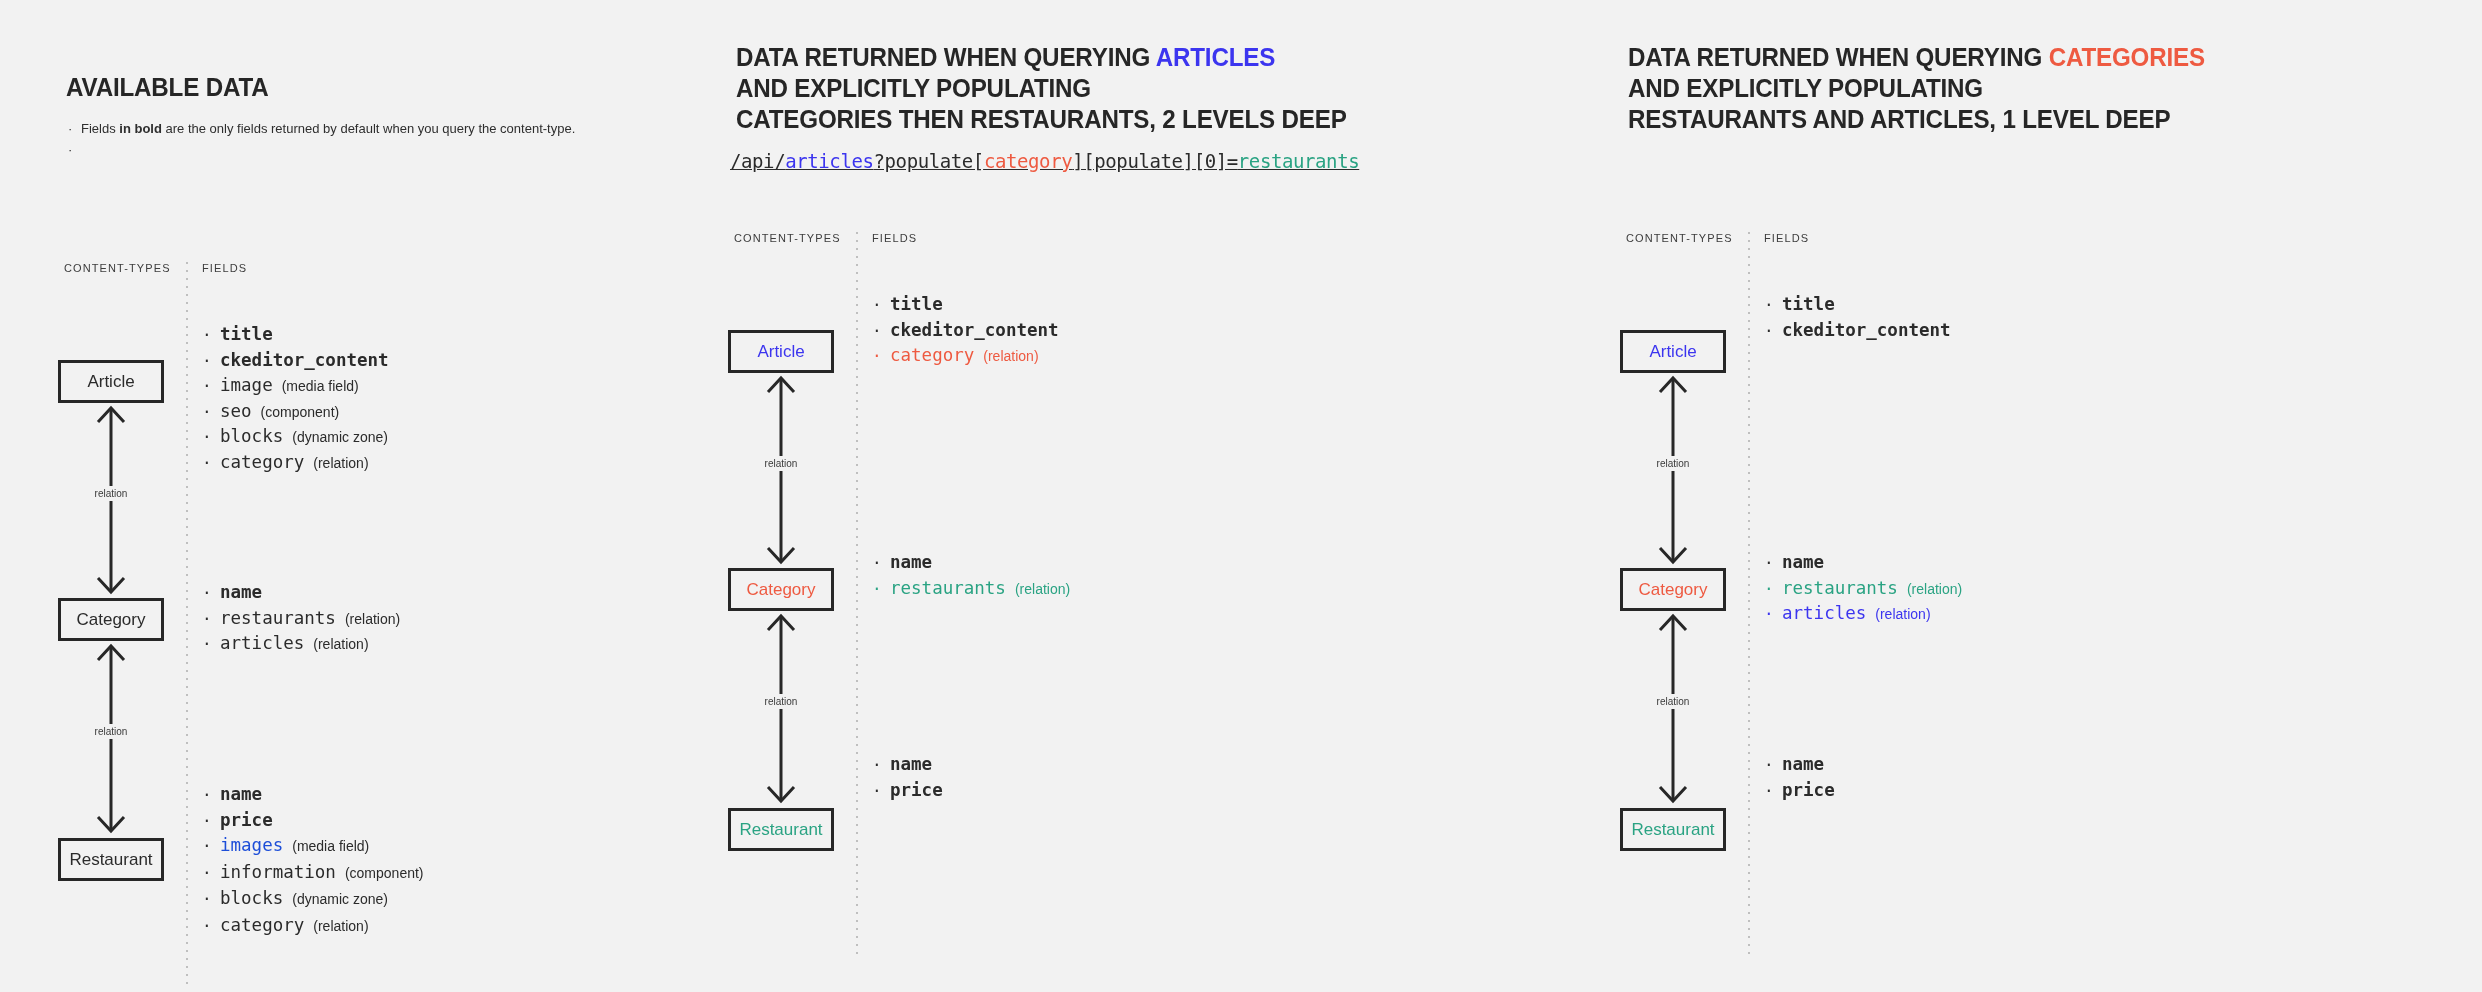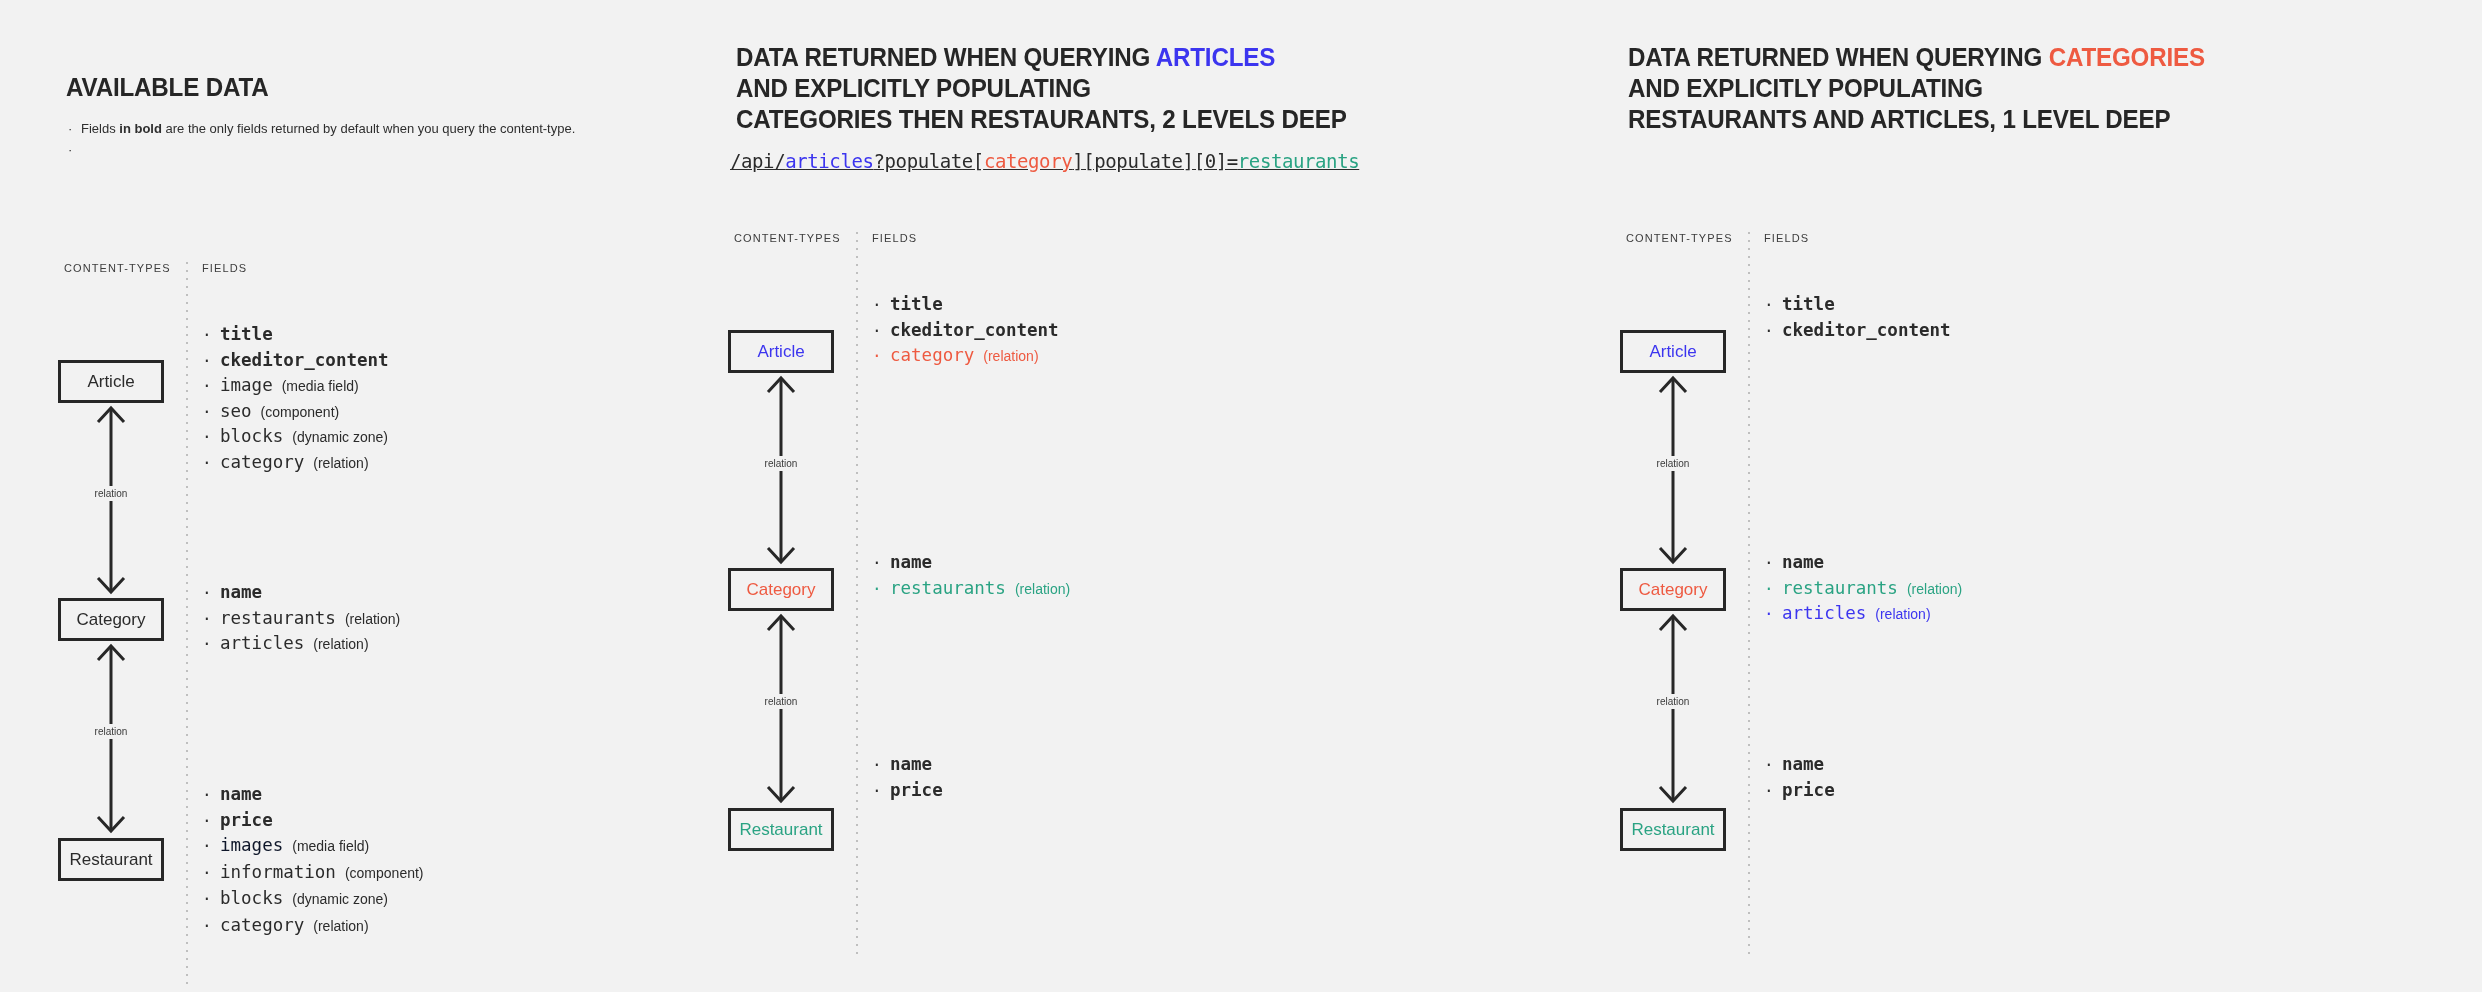--- a/index.html
+++ b/index.html
@@ -172,21 +172,21 @@
       <li>
         <span class="f-bullet" style="color: rgb(43, 43, 43);">·</span>
         <span class="f-name bold" style="color: rgb(43, 43, 43);">name</span>
       </li>
       <li>
         <span class="f-bullet" style="color: rgb(43, 43, 43);">·</span>
         <span class="f-name bold" style="color: rgb(43, 43, 43);">price</span>
       </li>
       <li>
         <span class="f-bullet" style="color: rgb(43, 43, 43);">·</span>
-        <span class="f-name" style="color: #0f172a;">images</span>
+        <span class="f-name" style="color: #1d4ed8;">images</span>
         <span class="f-type" style="color: rgb(43, 43, 43);">(media field)</span>
       </li>
       <li>
         <span class="f-bullet" style="color: rgb(43, 43, 43);">·</span>
         <span class="f-name" style="color: rgb(43, 43, 43);">information</span>
         <span class="f-type" style="color: rgb(43, 43, 43);">(component)</span>
       </li>
       <li>
         <span class="f-bullet" style="color: rgb(43, 43, 43);">·</span>
         <span class="f-name" style="color: rgb(43, 43, 43);">blocks</span>

